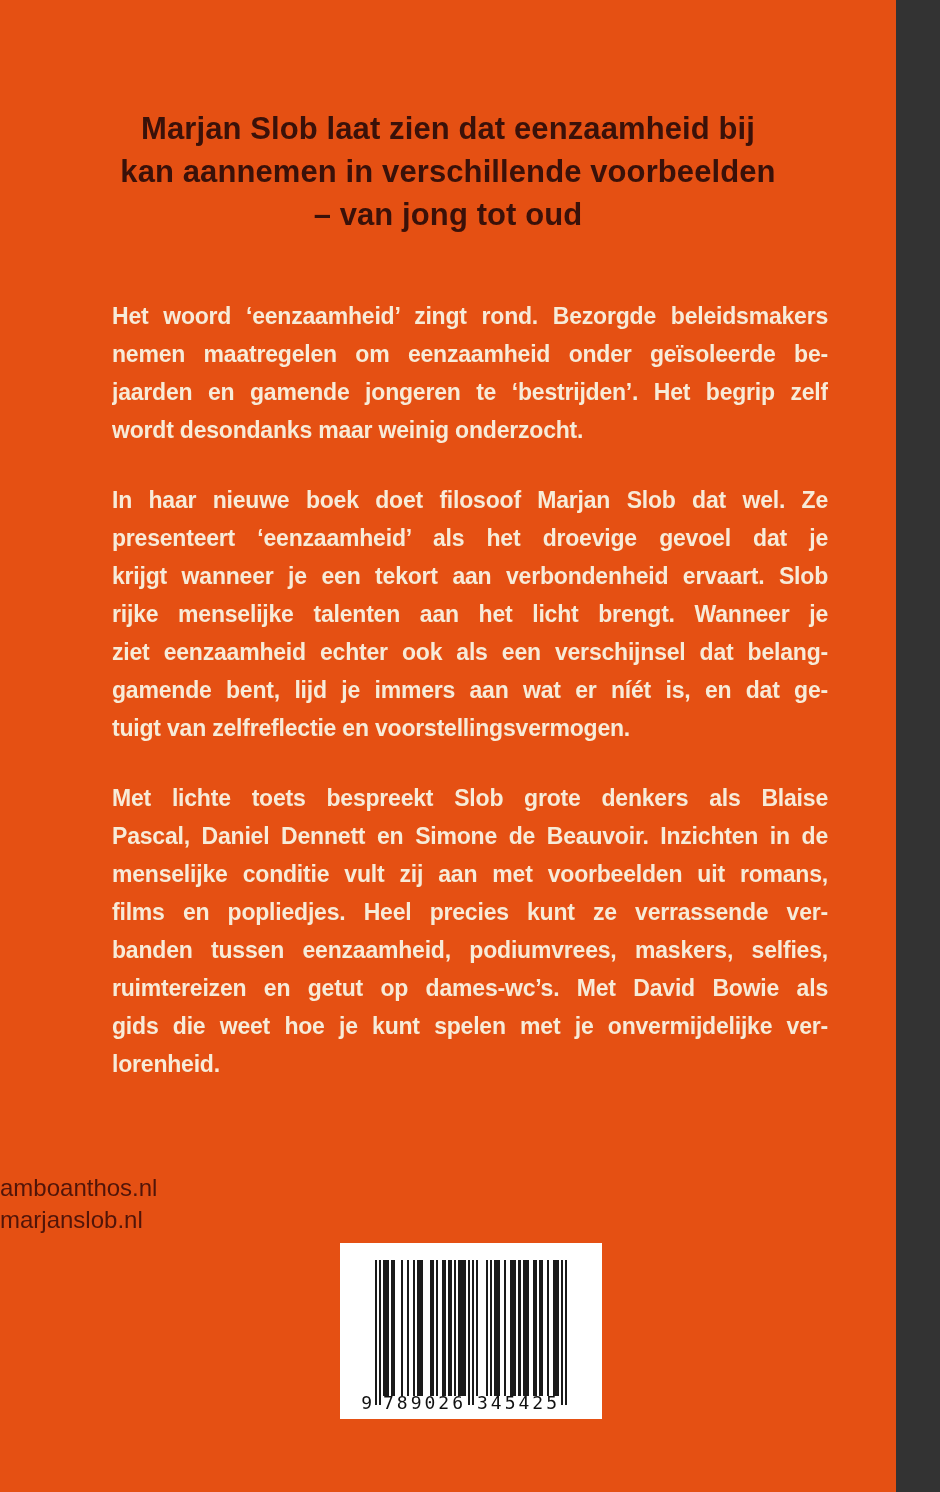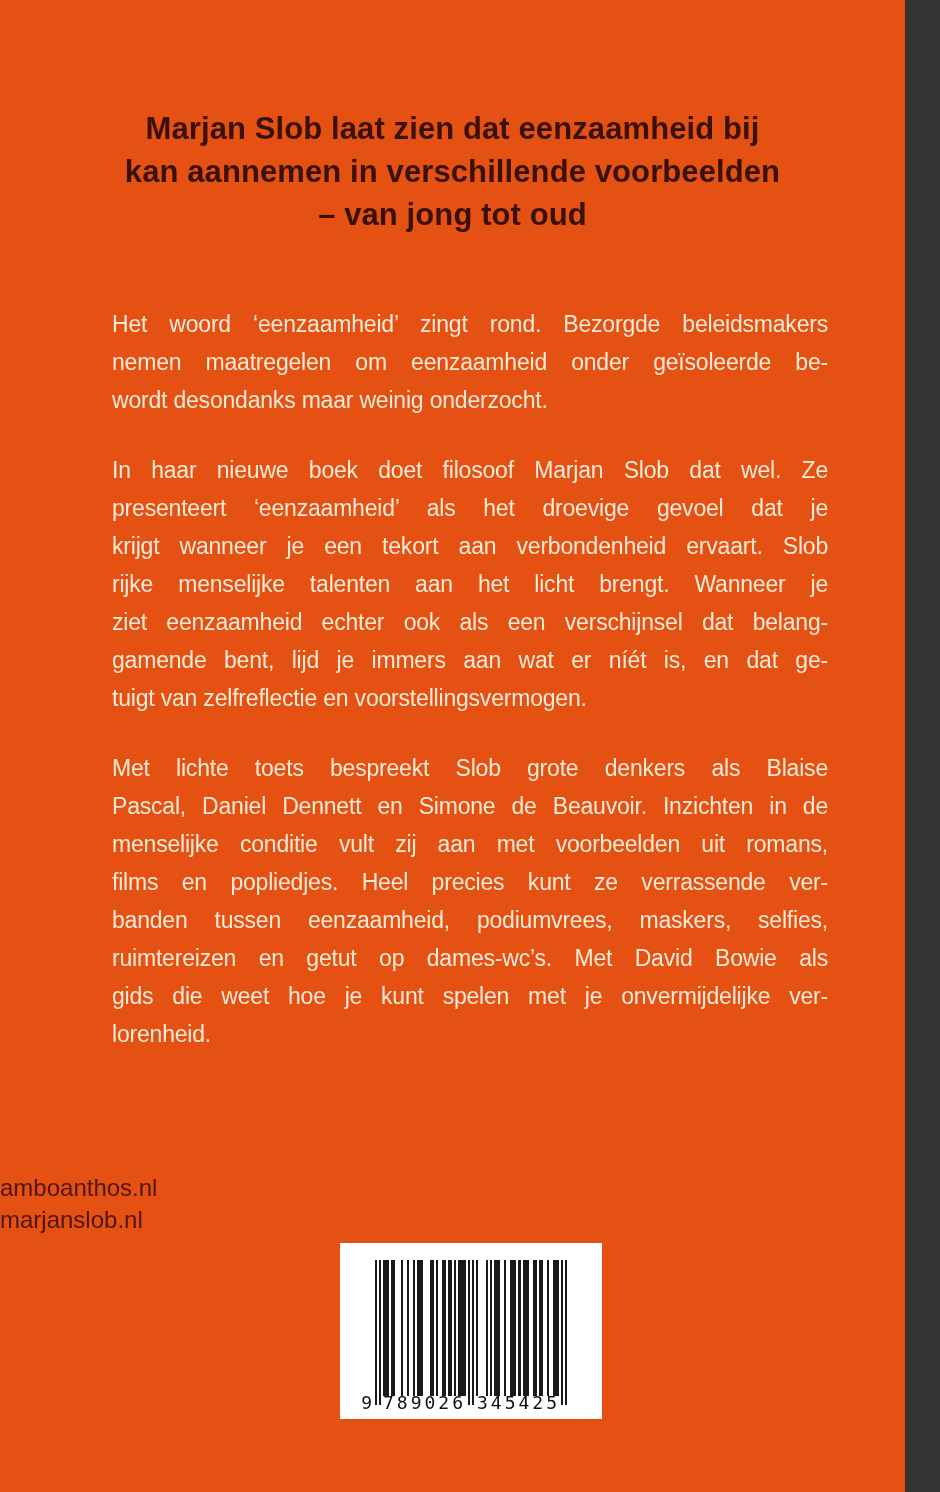--- a/index.html
+++ b/index.html
@@ -8,21 +8,20 @@
     padding: 0;
     background: #333;
   }
   .page {
     position: relative;
     width: 896px;
     height: 1492px;
     background: #e55013;
     overflow: hidden;
     font-family: "Liberation Sans", sans-serif;
-    padding-left: 9px;
   }
   
   .headline {
     position: absolute;
     top: 107px;
     left: 0;
     width: 100%;
     font-size: 31px;
     font-weight: bold;
     line-height: 43px;
@@ -39,21 +38,22 @@
     position: absolute;
     top: 296px;
     left: 112px;
     width: 716px;
     font-size: 23px;
     line-height: 38px;
     letter-spacing: -0.2px;
     color: #f7ebd8;
   }
   .para {
-    margin: 9px 0 32px 0;
+    margin: 1px 0 32px 0;
+    font-weight: bold;
   }
   .jline {
     text-align: justify;
     text-align-last: justify;
     height: 38px;
     overflow: hidden;
   }
   .para .jline:last-child {
     text-align-last: left;
   }
@@ -121,20 +121,21 @@
   <div class="headline">
       <div class="cline">Marjan Slob laat zien dat eenzaamheid bij</div>
       <div class="cline">kan aannemen in verschillende voorbeelden</div>
       <div class="cline">– van jong tot oud</div>
     </div>
 
   <div class="body-text">
     <div class="para">
         <div class="jline">Het woord ‘eenzaamheid’ zingt rond. Bezorgde beleidsmakers</div>
         <div class="jline">nemen maatregelen om eenzaamheid onder geïsoleerde be-</div>
+        <div class="jline">jaarden en gamende jongeren te ‘bestrijden’. Het begrip zelf</div>
         <div class="jline">wordt desondanks maar weinig onderzocht.</div>
       </div>
     <div class="para">
         <div class="jline">In haar nieuwe boek doet filosoof Marjan Slob dat wel. Ze</div>
         <div class="jline">presenteert ‘eenzaamheid’ als het droevige gevoel dat je</div>
         <div class="jline">krijgt wanneer je een tekort aan verbondenheid ervaart. Slob</div>
         <div class="jline">rijke menselijke talenten aan het licht brengt. Wanneer je</div>
         <div class="jline">ziet eenzaamheid echter ook als een verschijnsel dat belang-</div>
         <div class="jline">gamende bent, lijd je immers aan wat er níét is, en dat ge-</div>
         <div class="jline">tuigt van zelfreflectie en voorstellingsvermogen.</div>

